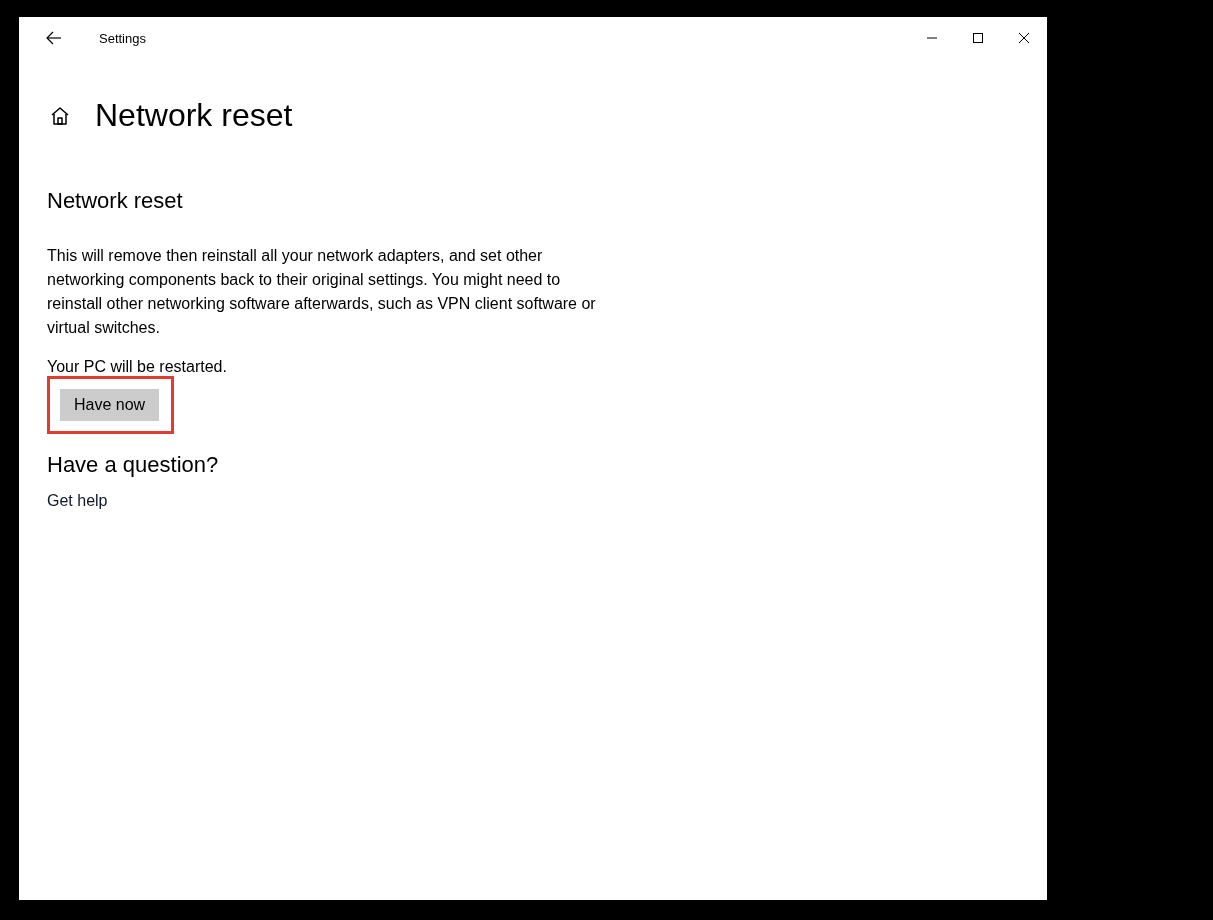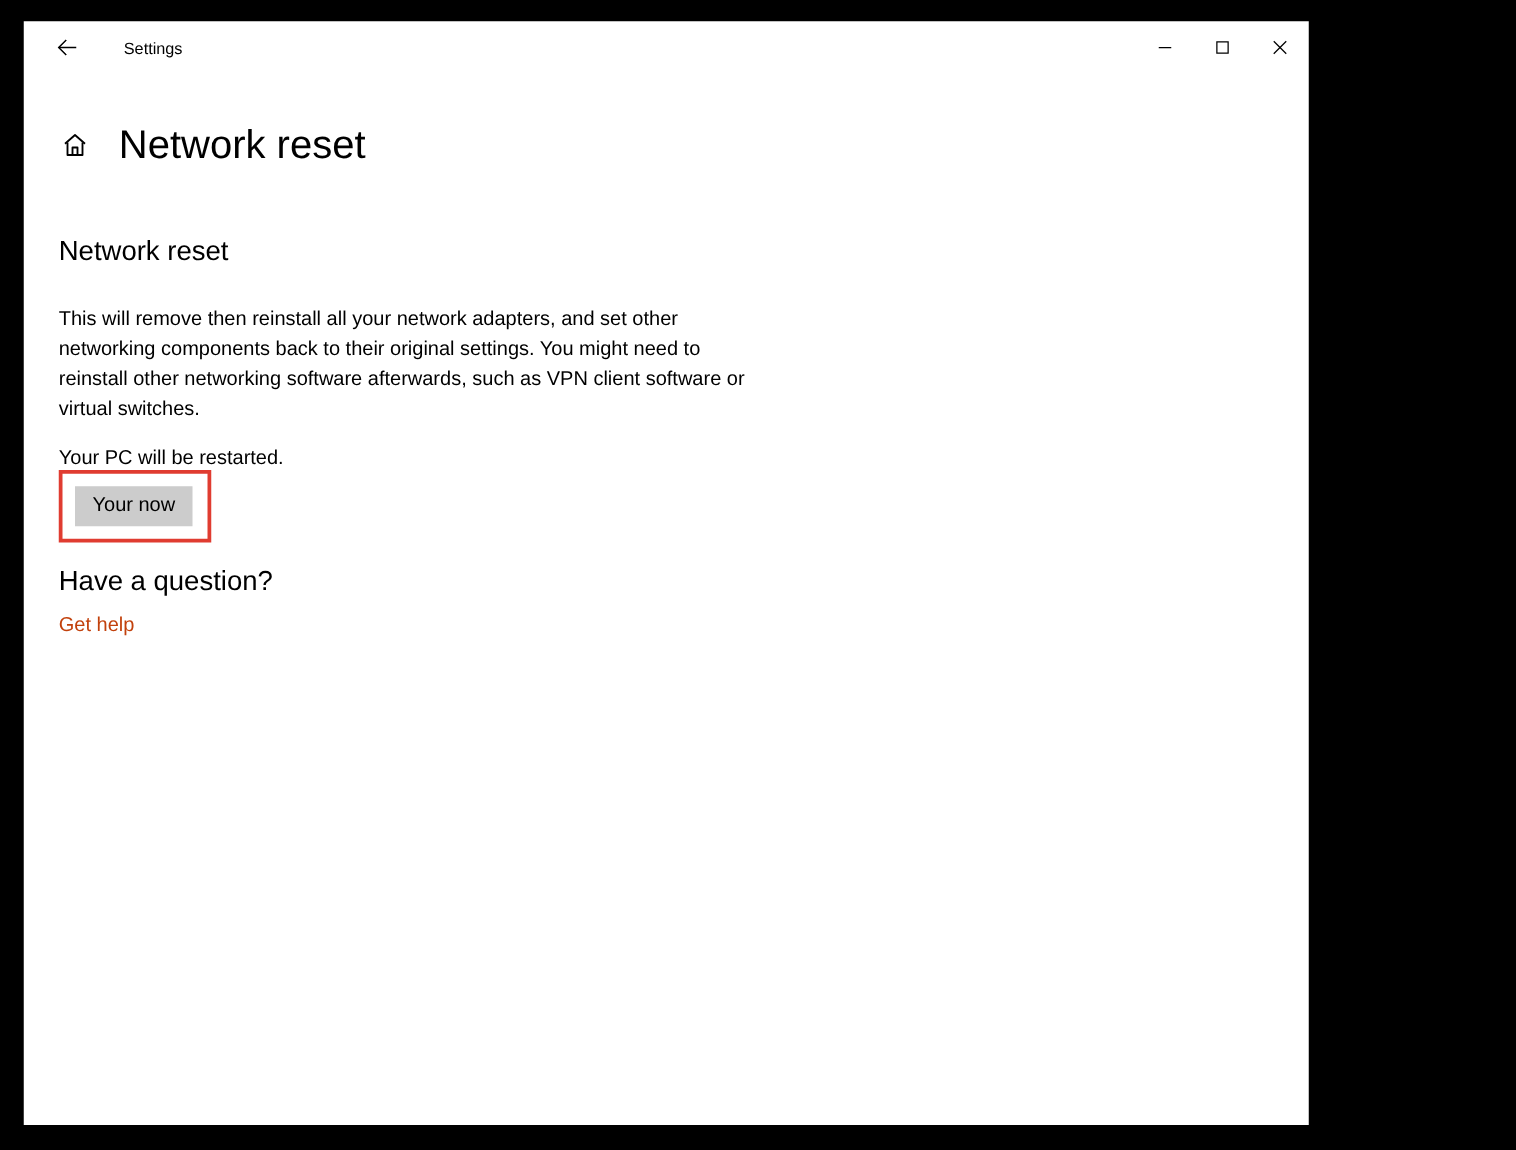--- a/index.html
+++ b/index.html
@@ -39,21 +39,21 @@
   .restart { font-size: 16px; }
   .highlight-box {
     display: inline-block; border: 3px solid #e03c31; padding: 10px 12px 10px 10px;
     margin-bottom: 18px;
   }
   .reset-btn {
     background: #cccccc; border: none; font-size: 16px; color: #000;
     padding: 7px 14px; cursor: pointer; font-family: inherit;
   }
   .question-title { font-size: 22px; font-weight: 400; margin-bottom: 14px; }
-  .help-link { font-size: 16px; color: #c2410c; cursor: pointer; }
+  .help-link { font-size: 16px; color: #0f172a; cursor: pointer; }
 </style>
 </head>
 <body>
 
 <div class="frame">
   <div class="window">
 
     <div class="titlebar">
       <div class="titlebar-left">
         <button class="back-btn" aria-label="Back">
@@ -96,21 +96,21 @@
         <h1 class="page-title">Network reset</h1>
       </div>
 
       <h2 class="section-title">Network reset</h2>
 
       <p class="desc">This will remove then reinstall all your network adapters, and set other networking components back to their original settings. You might need to reinstall other networking software afterwards, such as VPN client software or virtual switches.</p>
 
       <p class="restart">Your PC will be restarted.</p>
 
       <div class="highlight-box">
-        <button class="reset-btn">Your now</button>
+        <button class="reset-btn">Have now</button>
       </div>
 
       <h2 class="question-title">Have a question?</h2>
       <span class="help-link">Get help</span>
     </div>
 
   </div>
 </div>
 
 </body></html>

